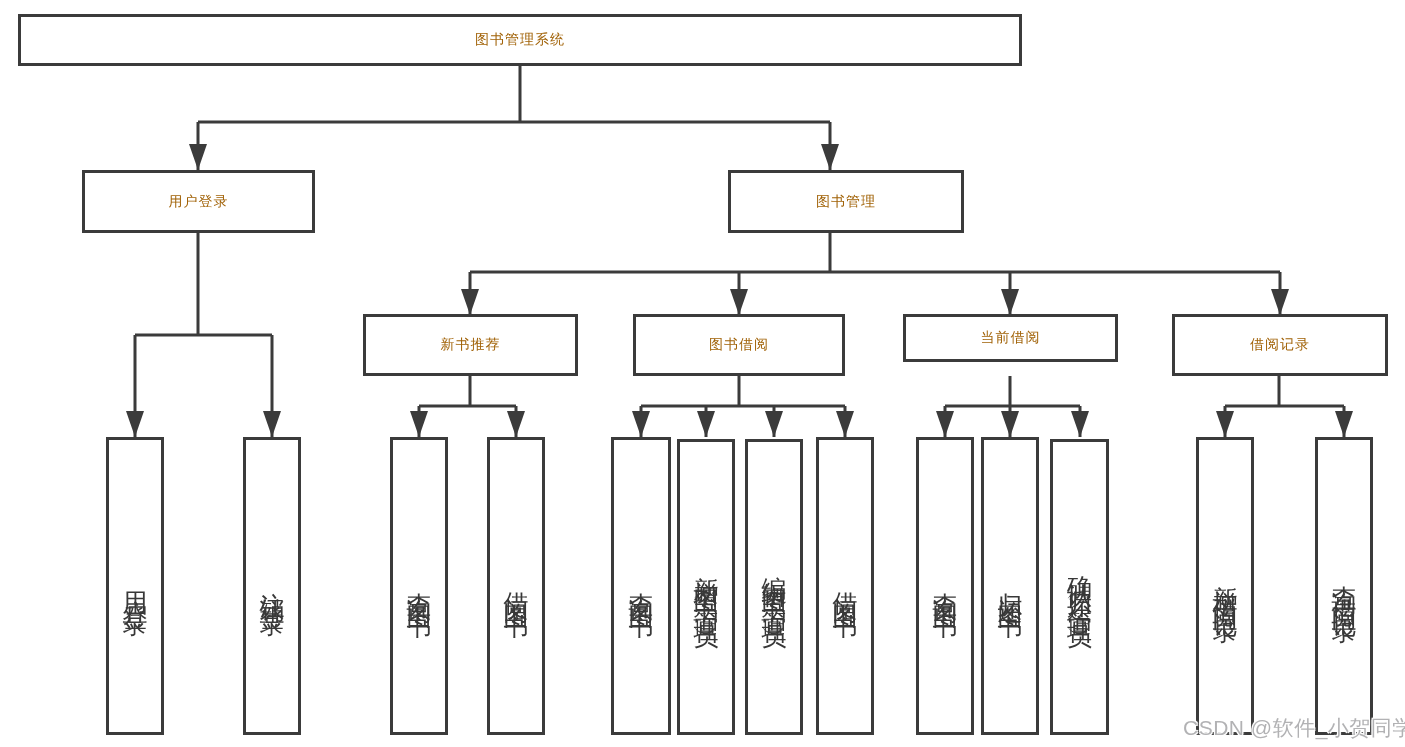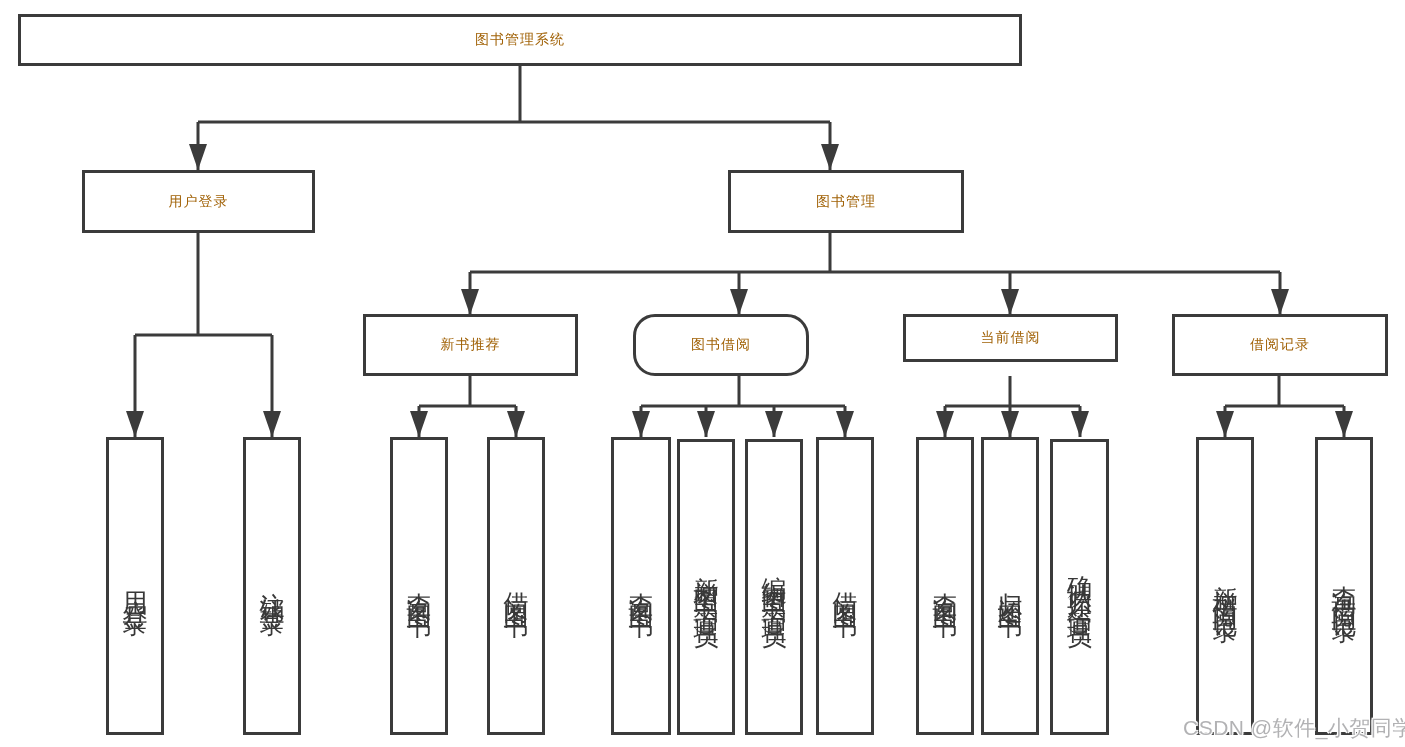--- a/index.html
+++ b/index.html
@@ -77,21 +77,21 @@
   <div class="node" style="left:82px;top:170px;width:233px;height:63px;">
     <span class="hlabel">用户登录</span>
   </div>
   <div class="node" style="left:712px;top:170px;width:236px;height:63px;margin-left:16px;">
     <span class="hlabel">图书管理</span>
   </div>
 
   <div class="node" style="left:363px;top:314px;width:215px;height:62px;">
     <span class="hlabel">新书推荐</span>
   </div>
-  <div class="node" style="left:633px;top:314px;width:176px;height:62px;border-radius:22px;">
+  <div class="node" style="left:633px;top:314px;width:212px;height:62px;">
     <span class="hlabel">图书借阅</span>
   </div>
   <div class="node" style="left:903px;top:314px;width:215px;height:48px;">
     <span class="hlabel">当前借阅</span>
   </div>
   <div class="node" style="left:1172px;top:314px;width:216px;height:62px;">
     <span class="hlabel">借阅记录</span>
   </div>
 
   <div class="node leaf" style="left:106px;top:437px;width:58px;height:298px;">

